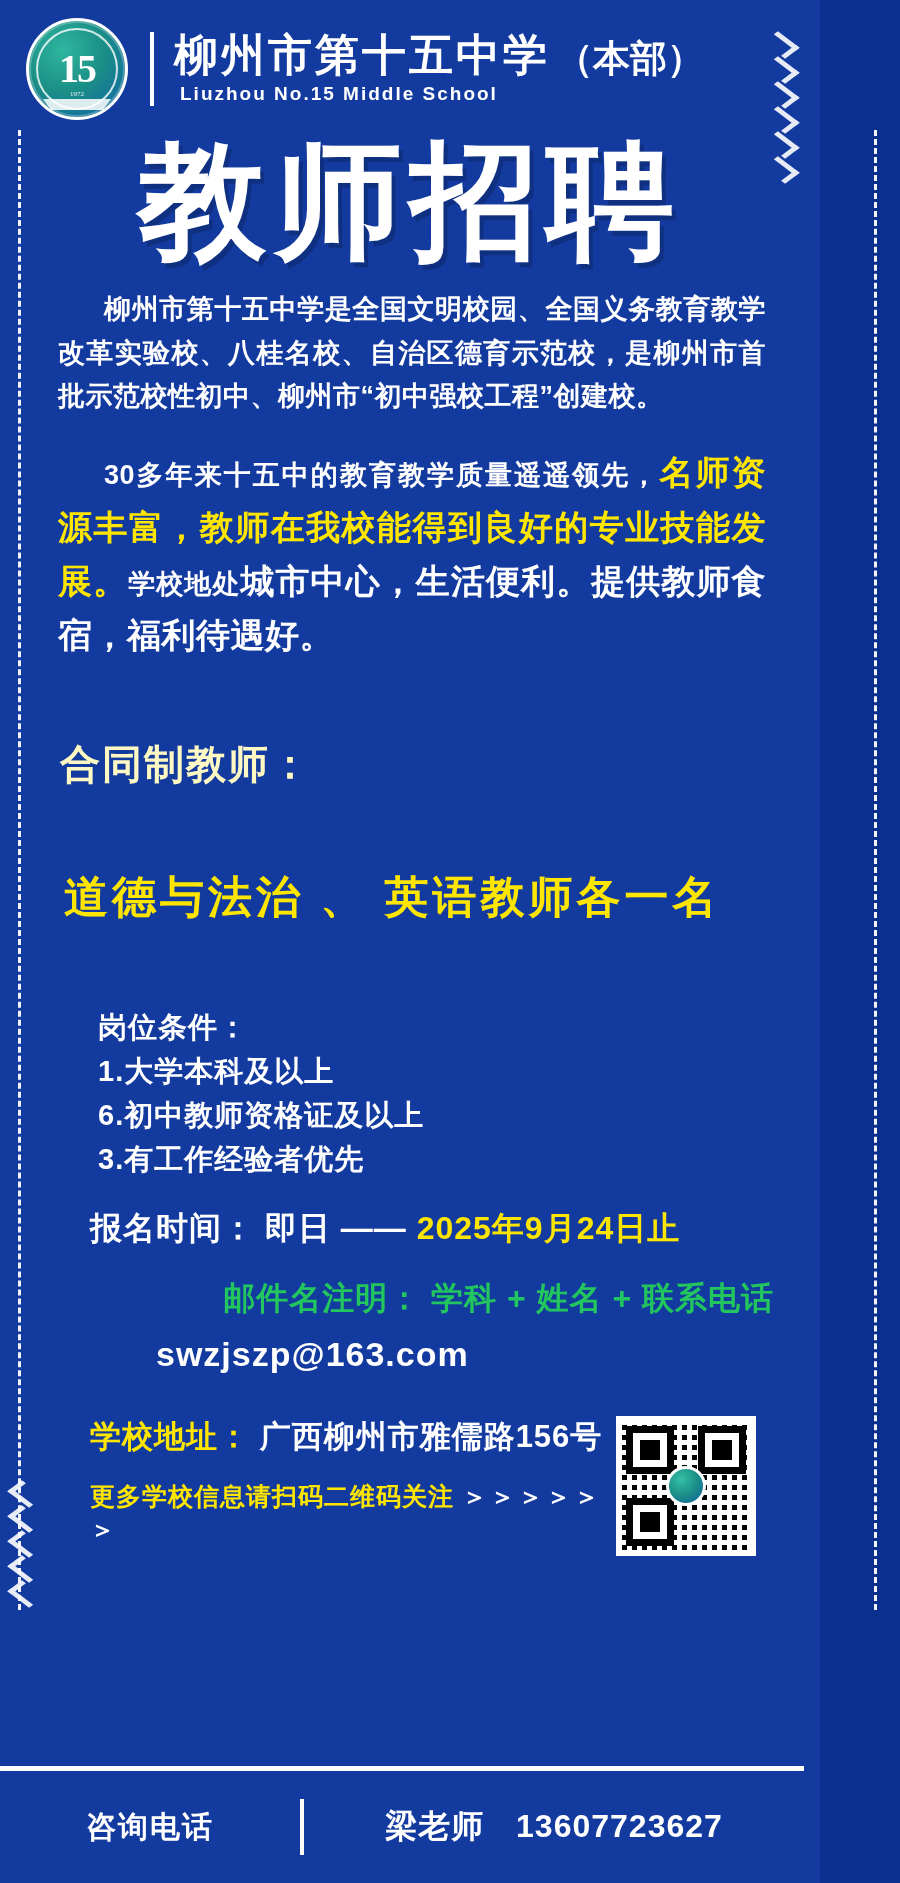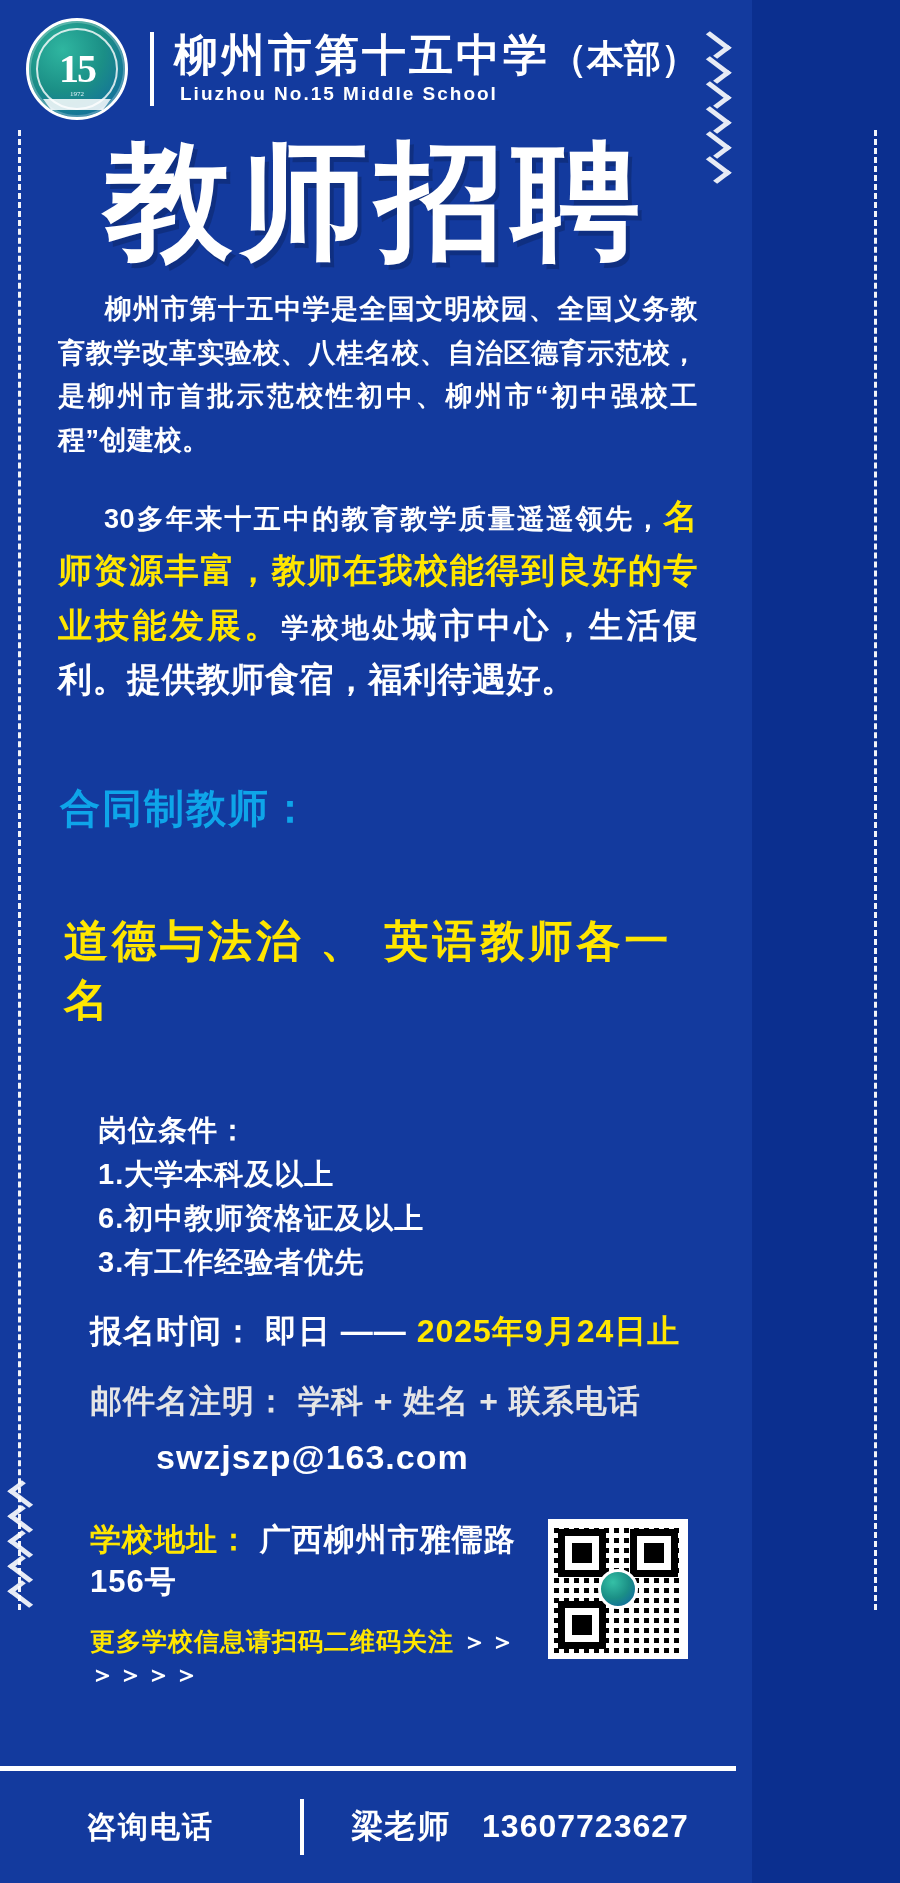--- a/index.html
+++ b/index.html
@@ -8,21 +8,21 @@
     background: #0b2f8f;
   }
   body {
     width: 900px;
     height: 1883px;
     font-family: "Liberation Sans", sans-serif;
     overflow: hidden;
   }
   .poster {
     position: relative;
-    width: 752px;
+    width: 820px;
     height: 1883px;
     background: #133a9e;
     box-sizing: border-box;
   }
   
   .dash-col {
     position: absolute;
     top: 130px;
     width: 10px;
     height: 1480px;
@@ -101,20 +101,21 @@
     width: 4px;
     height: 74px;
     background: #ffffff;
     margin: 0 20px 0 22px;
     flex: 0 0 auto;
   }
   .school-block { flex: 1 1 auto; }
   .school-cn {
     display: flex;
     align-items: flex-end;
+    gap: 6px;
   }
   .school-cn .main {
     font-family: "Liberation Serif", serif;
     font-weight: bold;
     font-size: 44px;
     color: #ffffff;
     letter-spacing: 3px;
     line-height: 1.05;
     white-space: nowrap;
   }
@@ -178,21 +179,21 @@
     font-weight: bold;
   }
   .hl-mid {
     color: #ffffff;
     font-size: 34px;
     font-weight: bold;
   }
   .sm { font-size: 27px; }
 
   .contract {
-    color: #0ea5e9;
+    color: #fef9c3;
     font-family: "Liberation Sans", sans-serif;
     font-weight: bold;
     font-size: 40px;
     letter-spacing: 2px;
     margin: 74px 0 0 14px;
   }
   .positions {
     color: #ffe600;
     font-family: "Liberation Sans", sans-serif;
     font-weight: bold;
@@ -214,25 +215,26 @@
     margin: 26px 0 0 44px;
     font-family: "Liberation Sans", sans-serif;
     font-weight: bold;
     font-size: 32px;
     color: #ffffff;
     letter-spacing: 1px;
   }
   .deadline .date { color: #ffe600; }
   .mail-note {
     margin: 26px 0 0 44px;
-    color: #e5e5e5;
+    color: #22c55e;
     font-family: "Liberation Sans", sans-serif;
     font-weight: bold;
     font-size: 32px;
     letter-spacing: 1px;
+    text-align: right;
   }
   .mail {
     margin: 14px 0 0 110px;
     color: #ffffff;
     font-family: "Liberation Sans", sans-serif;
     font-weight: bold;
     font-size: 34px;
     letter-spacing: 1px;
   }
 

